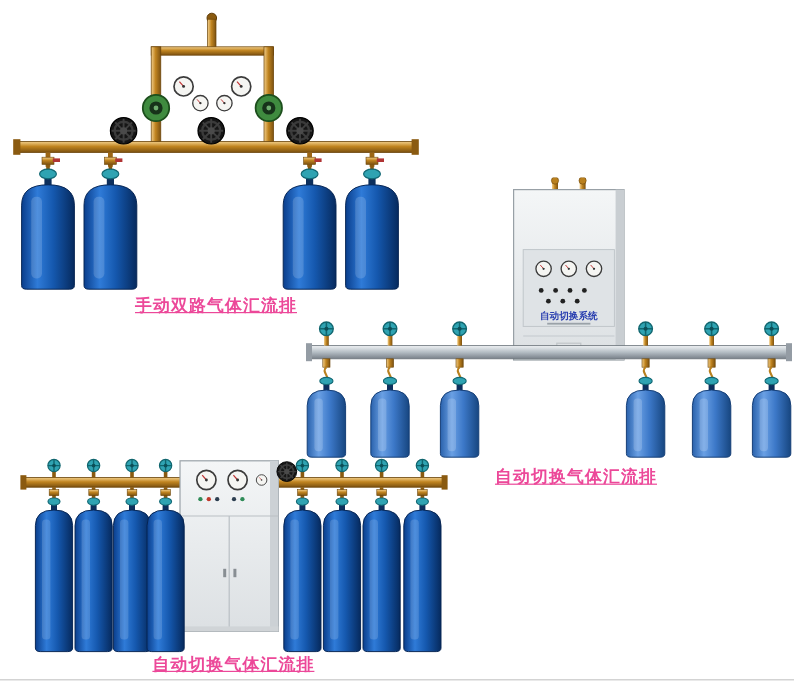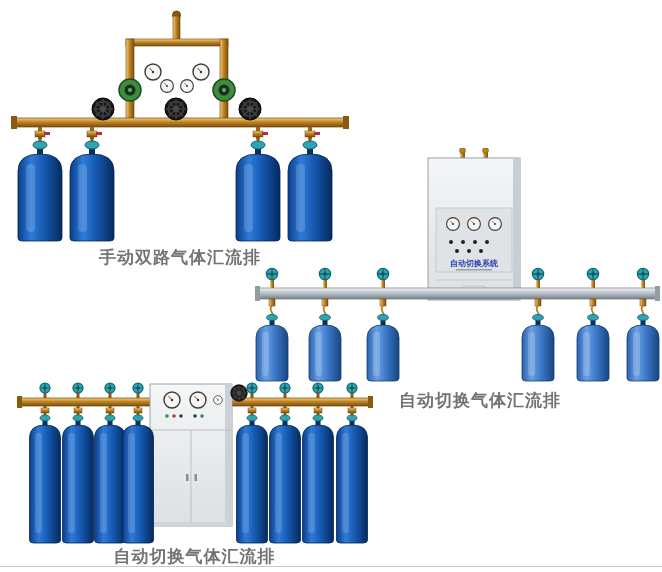--- a/index.html
+++ b/index.html
@@ -1,20 +1,20 @@
 <!DOCTYPE html>
 <html><head>
 <meta charset="utf-8">
 <style>
   html,body{margin:0;padding:0;background:#ffffff;}
   #stage{position:relative;width:662px;height:572px;background:#ffffff;overflow:hidden;
          font-family:"DejaVu Sans",sans-serif;}
   .art{position:absolute;}
-  .caption{position:absolute;text-align:center;font-weight:bold;font-size:17px;
-           letter-spacing:1px;color:#737373;font-family:"DejaVu Sans",sans-serif;}
+  .caption{position:absolute;text-align:center;font-weight:bold;font-size:14px;
+           letter-spacing:1px;color:#ec4899;font-family:"DejaVu Sans",sans-serif;text-decoration:underline;}
   .bottom-rule{position:absolute;left:0;top:566px;width:662px;height:1px;background:#c9c9c9;}
   svg text{font-family:"DejaVu Sans",sans-serif;}
 </style>
 </head>
 <body>
 
 <div id="stage">
 
   <svg width="0" height="0" style="position:absolute" aria-hidden="true">
     <defs>

